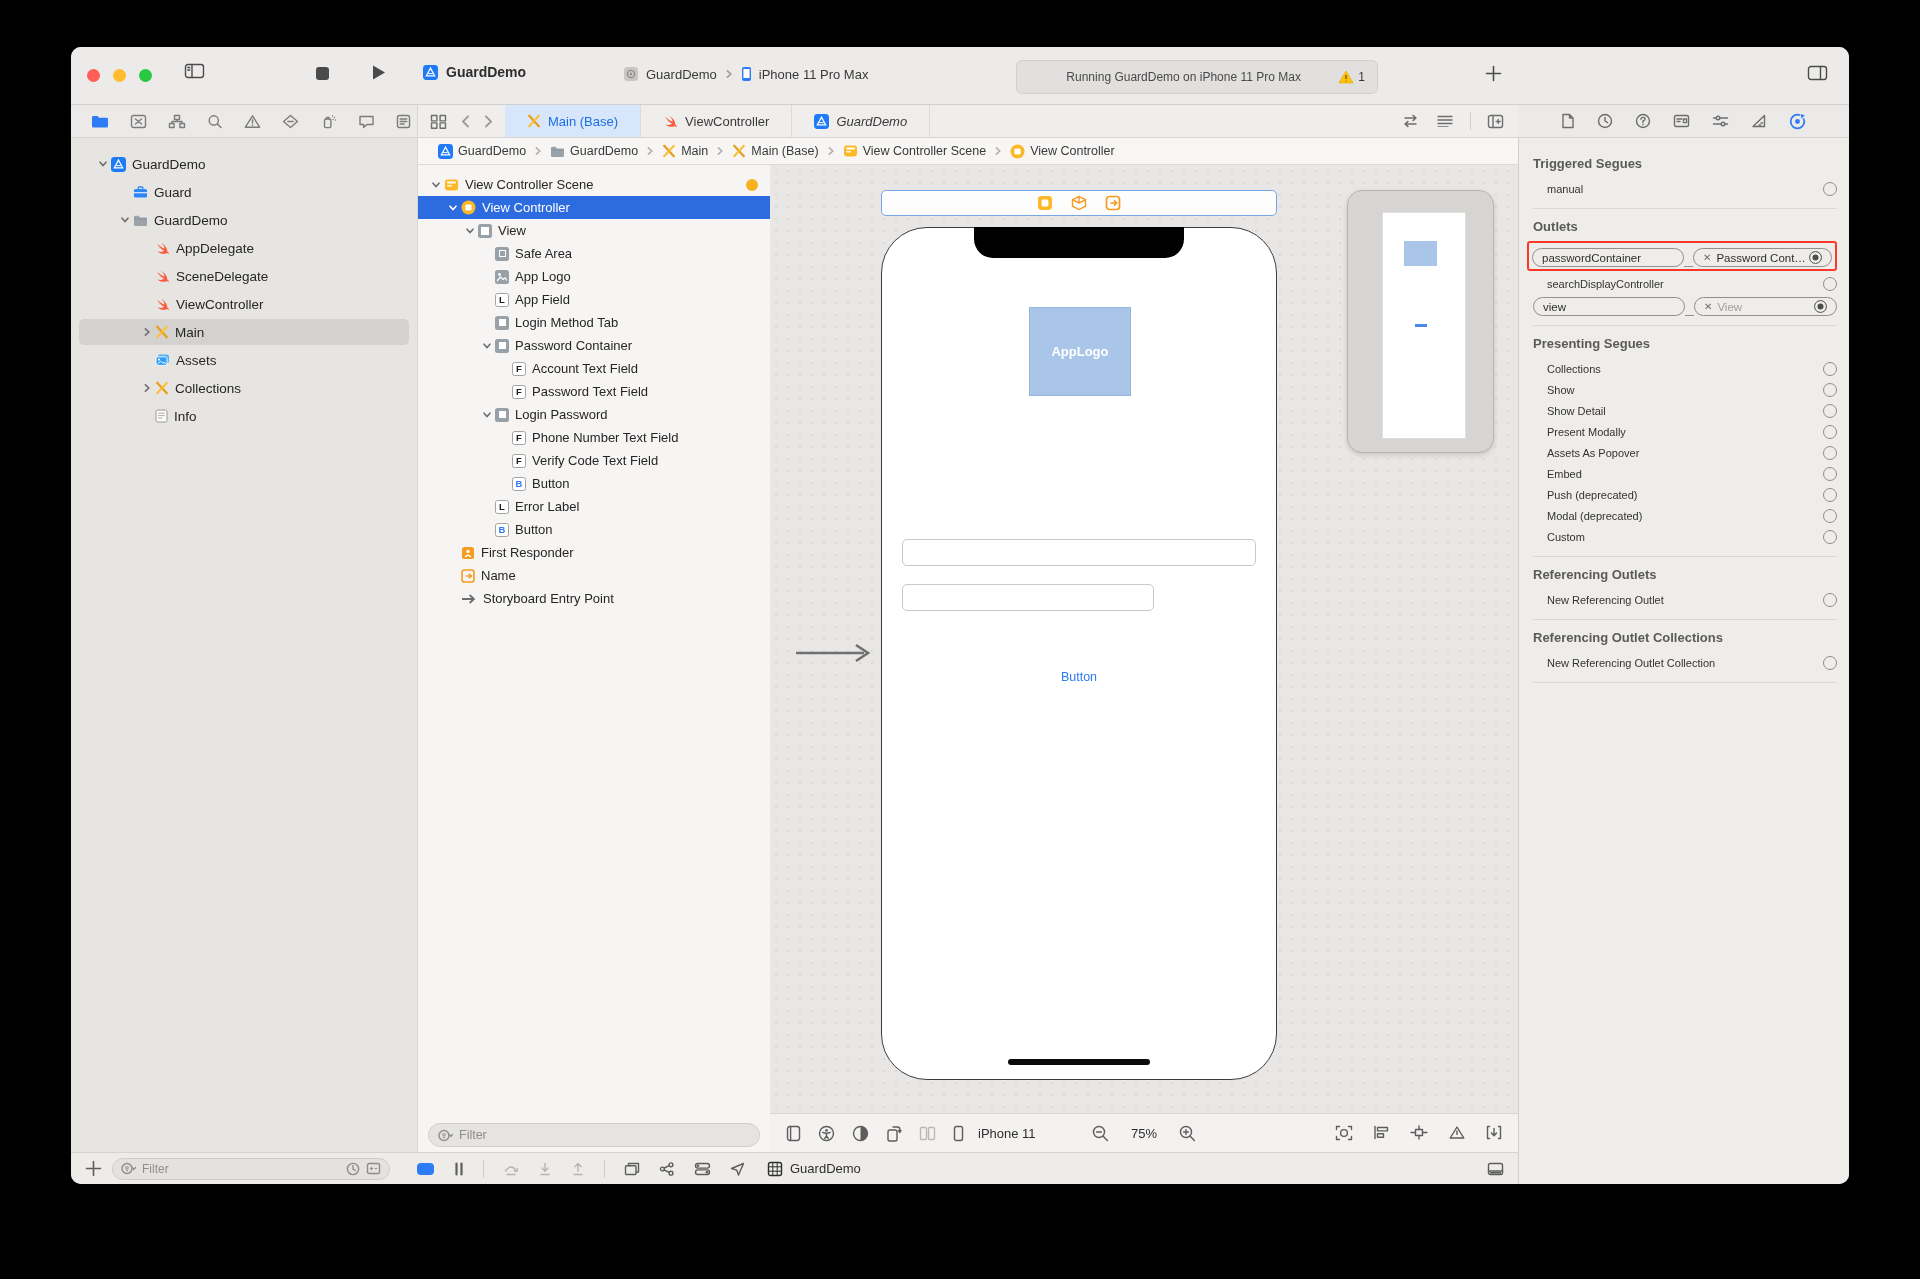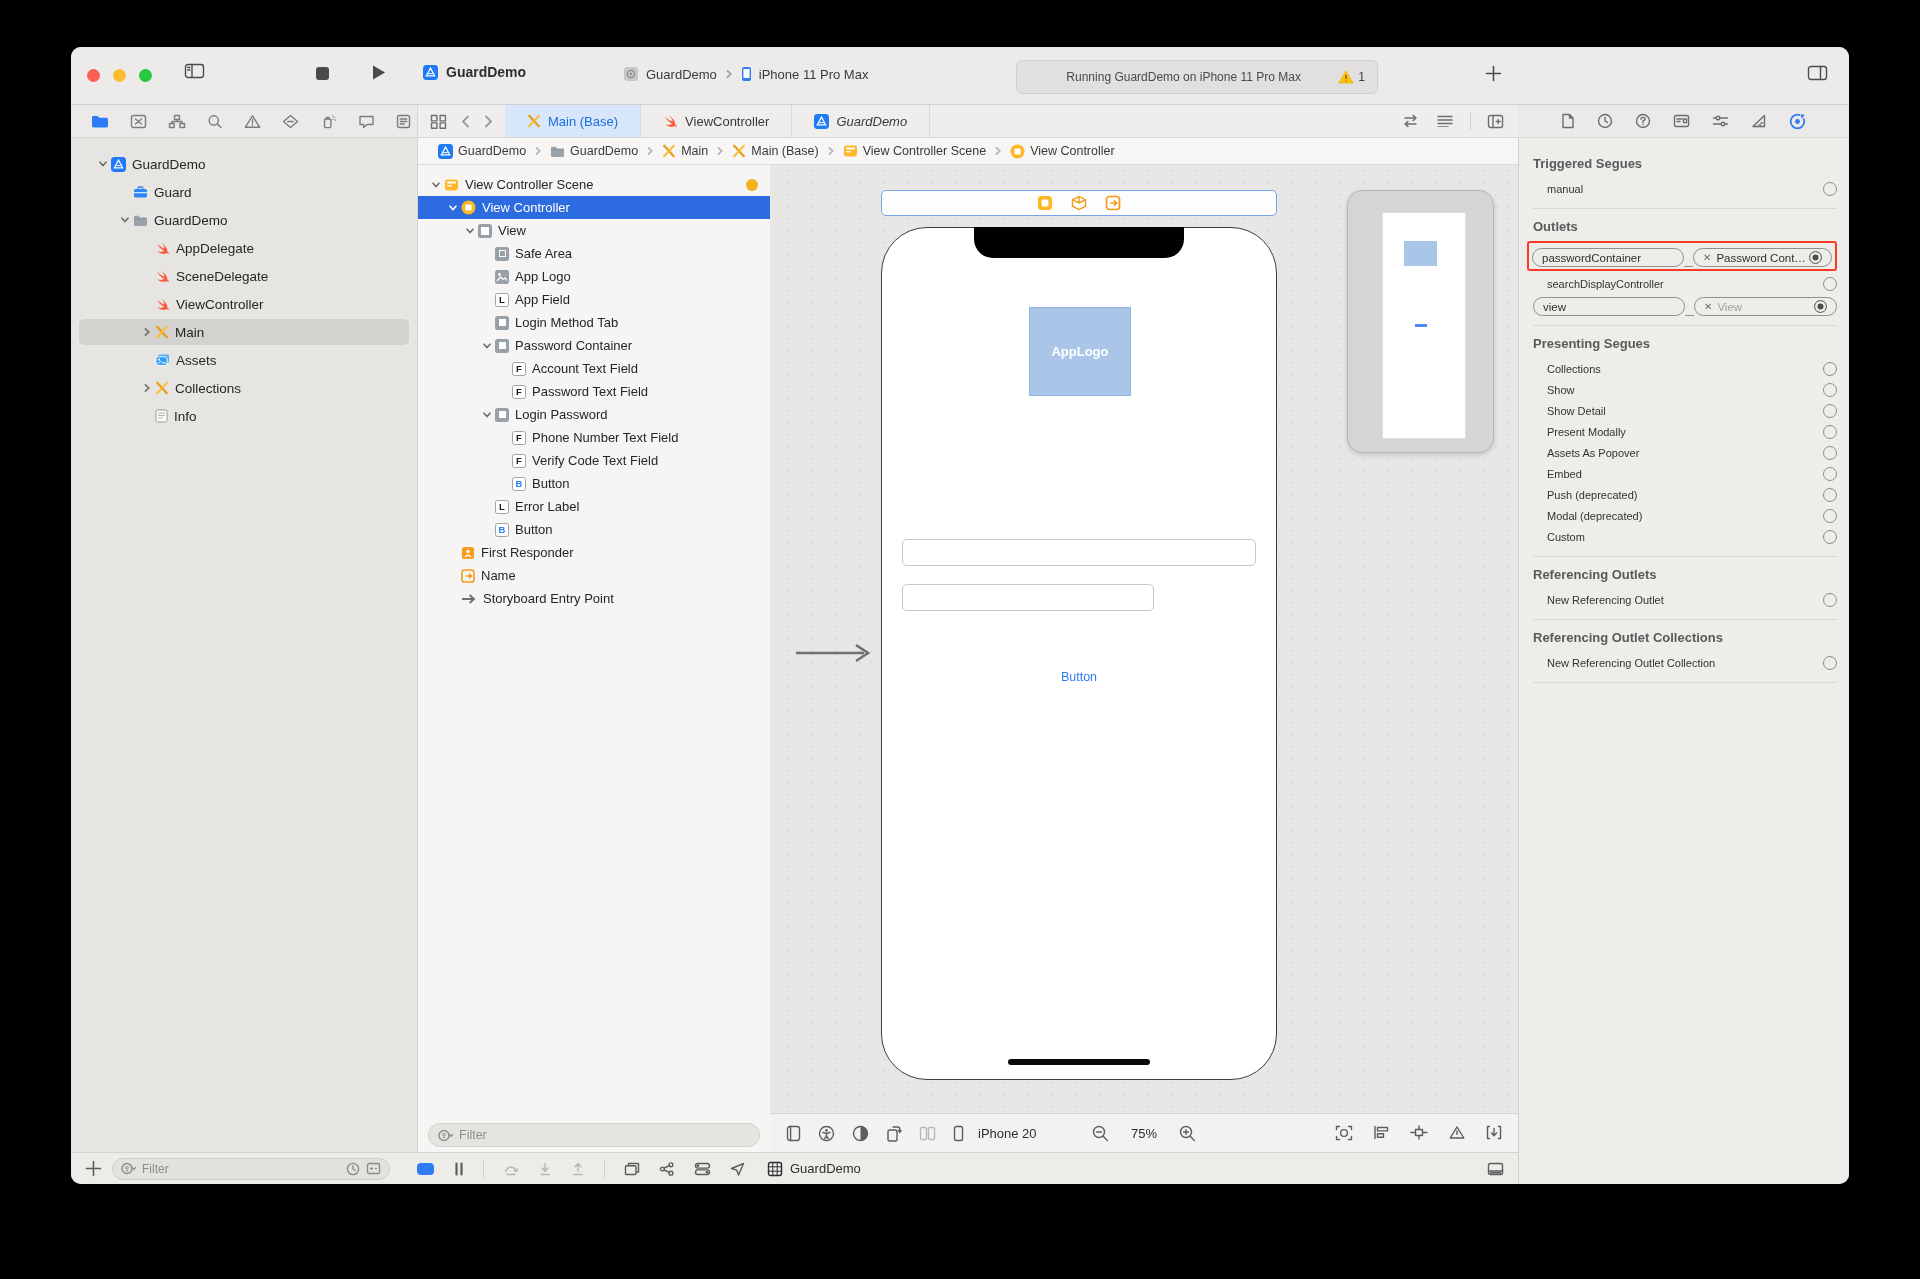--- a/index.html
+++ b/index.html
@@ -894,21 +894,21 @@
             <rect x="1.5" y="1.5" width="6" height="12" rx="1.2" fill="none" stroke="currentColor" stroke-width="1.4" stroke-linecap="round" stroke-linejoin="round"></rect>
             <rect x="9.5" y="1.5" width="6" height="12" rx="1.2" fill="none" stroke="currentColor" stroke-width="1.4" stroke-linecap="round" stroke-linejoin="round"></rect>
           </svg>
         </span>
         <span style="display: flex;">
           <svg width="11" height="17" viewBox="0 0 11 17" xmlns="http://www.w3.org/2000/svg">
             <rect x="1.5" y="1.5" width="8" height="14" rx="1.8" fill="none" stroke="currentColor" stroke-width="1.4" stroke-linecap="round" stroke-linejoin="round"></rect>
           </svg>
         </span>
       </div>
-    <span class="db-dev lbl">iPhone 20</span>
+    <span class="db-dev lbl">iPhone 11</span>
     <div class="db-zoom">
       <span id="i-zoomout">
           <svg width="17" height="17" viewBox="0 0 17 17" xmlns="http://www.w3.org/2000/svg">
             <circle cx="7" cy="7" r="5.5" fill="none" stroke="currentColor" stroke-width="1.4" stroke-linecap="round" stroke-linejoin="round"></circle>
             <path d="M11.2 11.2 L15.4 15.4 M4.6 7 h4.8" fill="none" stroke="currentColor" stroke-width="1.4" stroke-linecap="round" stroke-linejoin="round"></path>
           </svg>
         </span>
       <span class="zl">75%</span>
       <span id="i-zoomin">
           <svg width="17" height="17" viewBox="0 0 17 17" xmlns="http://www.w3.org/2000/svg">

